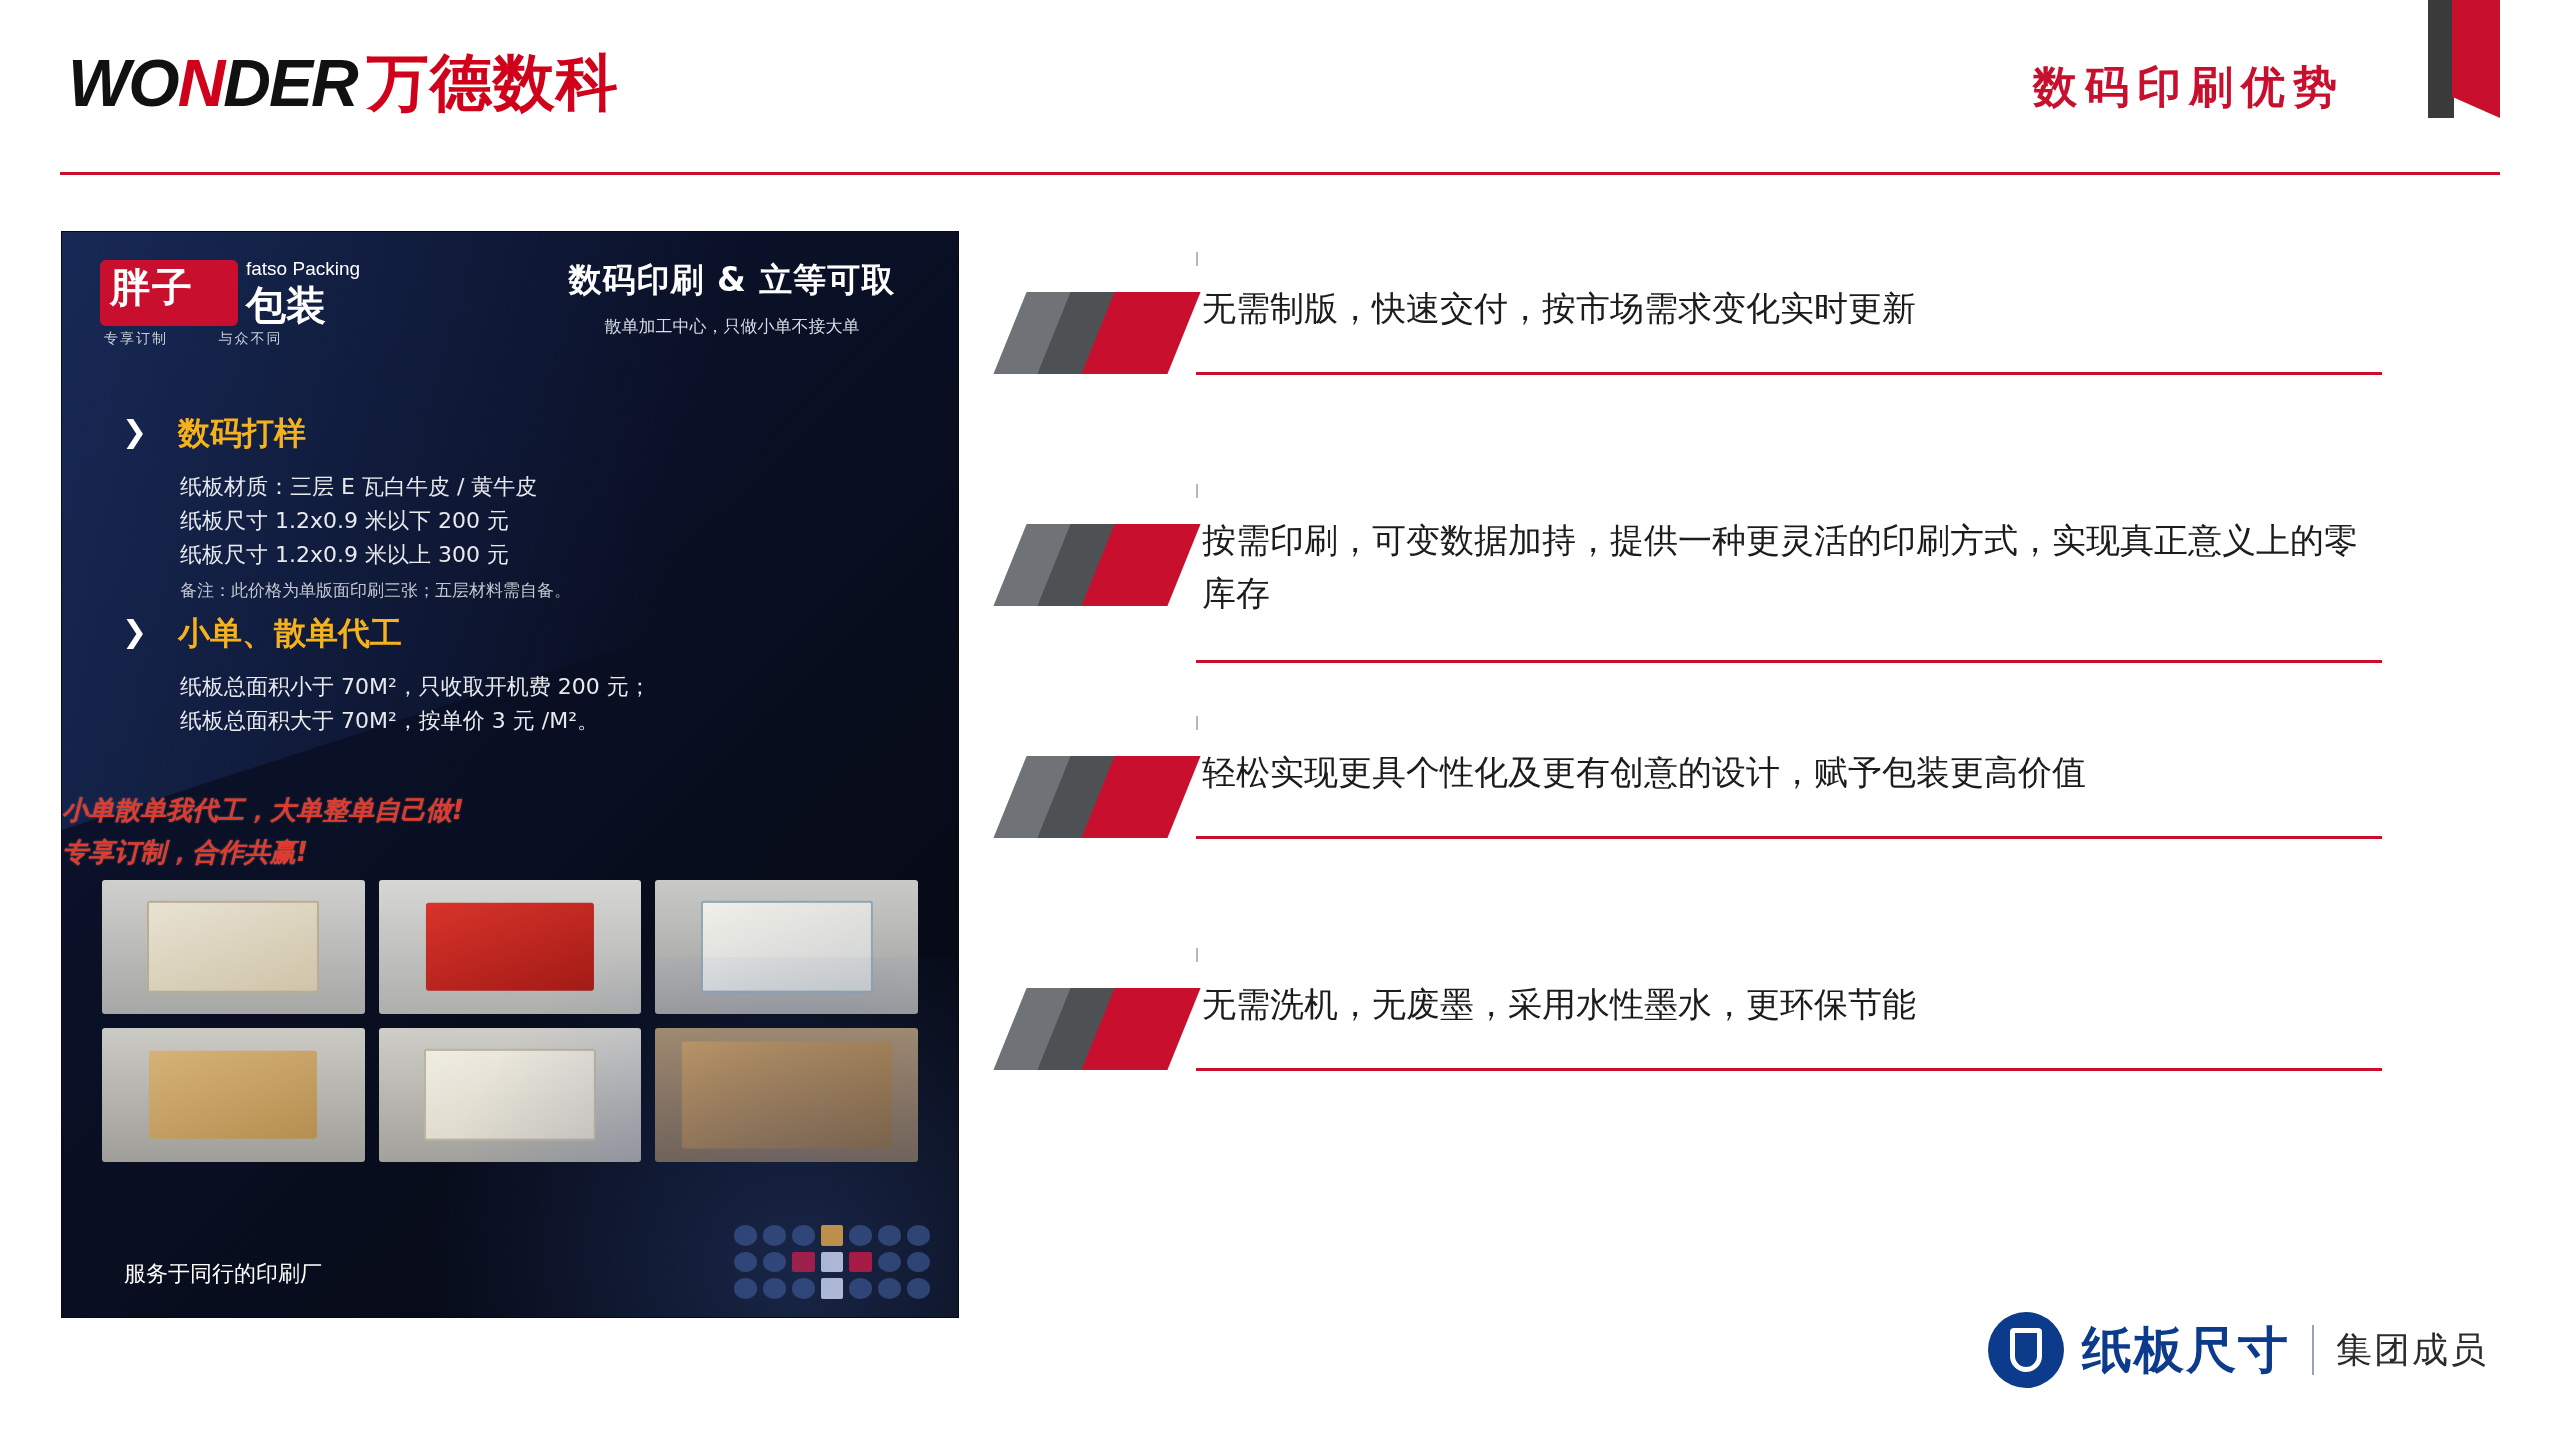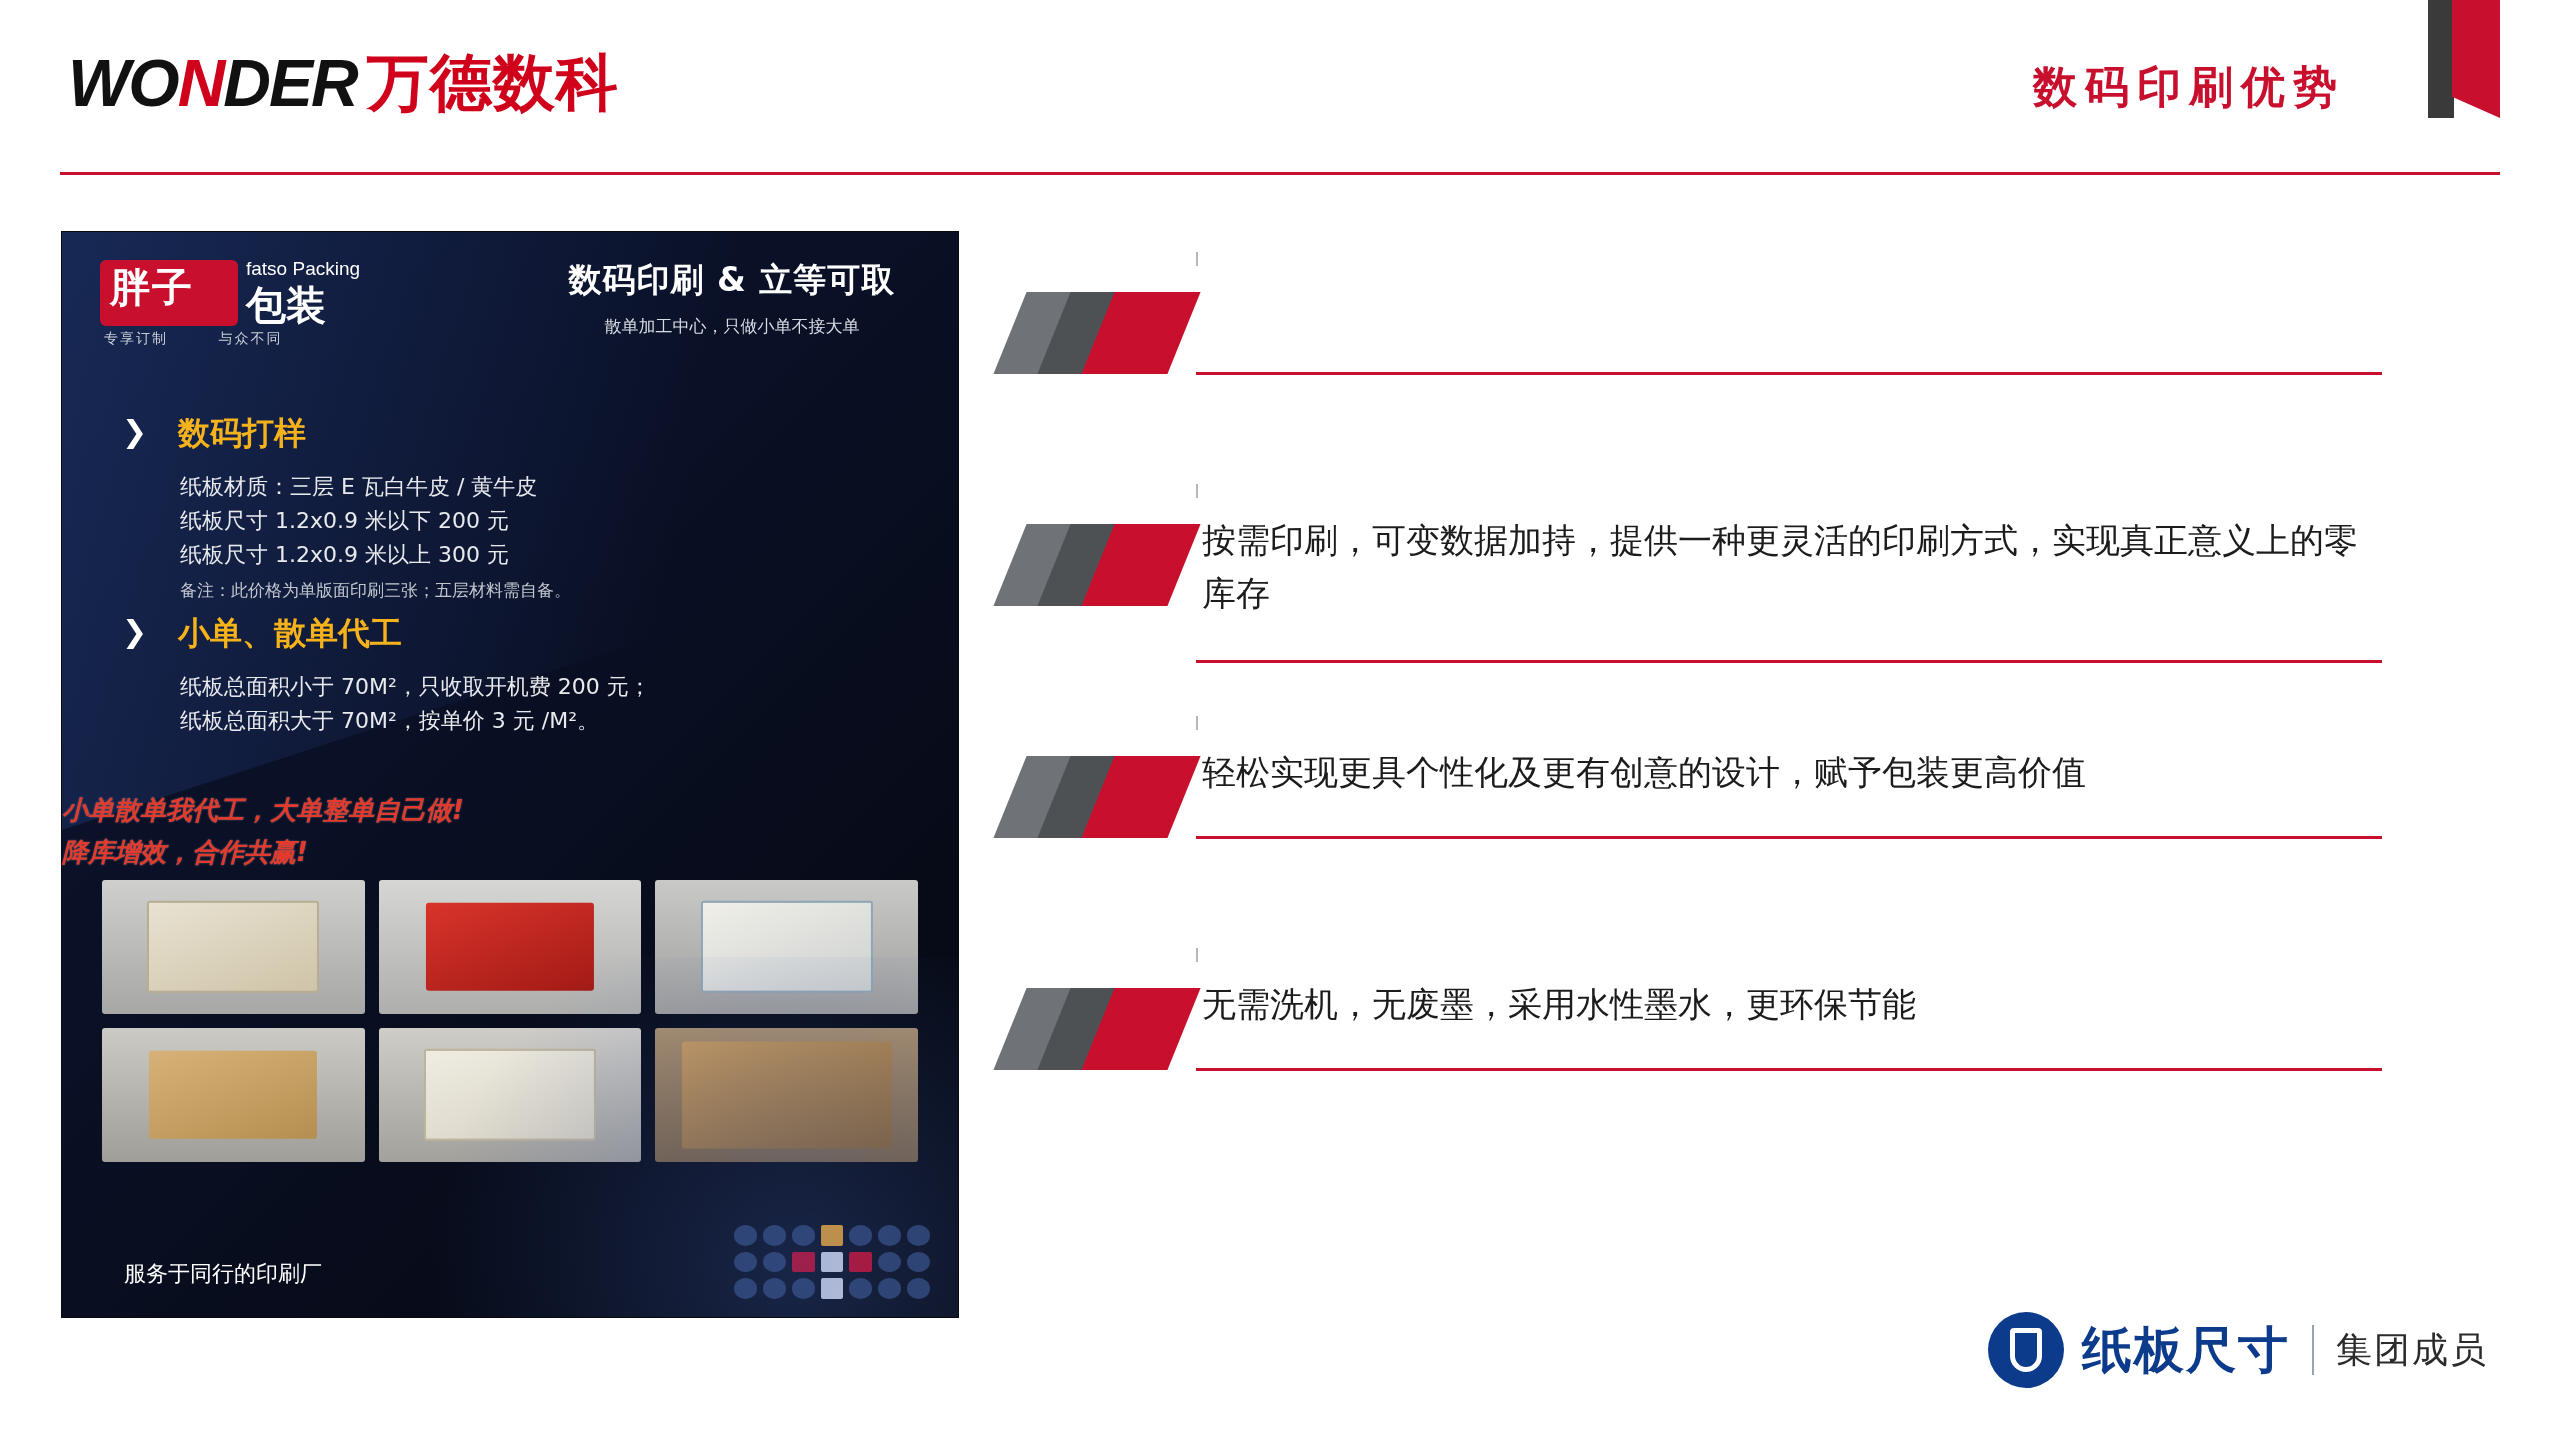--- a/index.html
+++ b/index.html
@@ -442,21 +442,21 @@
       <div class="sec-title">
         <span class="arrow">❯</span>
         <span>小单、散单代工</span>
       </div>
       <div class="sec-line" style="margin-top:14px;">纸板总面积小于 70M²，只收取开机费 200 元；</div>
       <div class="sec-line">纸板总面积大于 70M²，按单价 3 元 /M²。</div>
     </div>
 
     <div class="slogan">
       <div>小单散单我代工，大单整单自己做!</div>
-      <div>降库增效，合作共赢!</div>
+      <div>专享订制，合作共赢!</div>
     </div>
 
     <div class="thumbs">
       <div class="thumb t1">
           <div class="box"></div>
         </div>
       <div class="thumb t2">
           <div class="box"></div>
         </div>
       <div class="thumb t3">
@@ -504,20 +504,21 @@
 
 <div class="bullets">
 
   <div class="bullet one">
     <div class="tickmark"></div>
     <div class="chev">
       <span class="c1"></span>
         <span class="c2"></span>
         <span class="c3"></span>
     </div>
+    <div class="btext">无需制版，快速交付，按市场需求变化实时更新</div>
     <div class="bline"></div>
   </div>
 
   <div class="bullet two">
     <div class="tickmark"></div>
     <div class="chev">
       <span class="c1"></span>
         <span class="c2"></span>
         <span class="c3"></span>
     </div>

